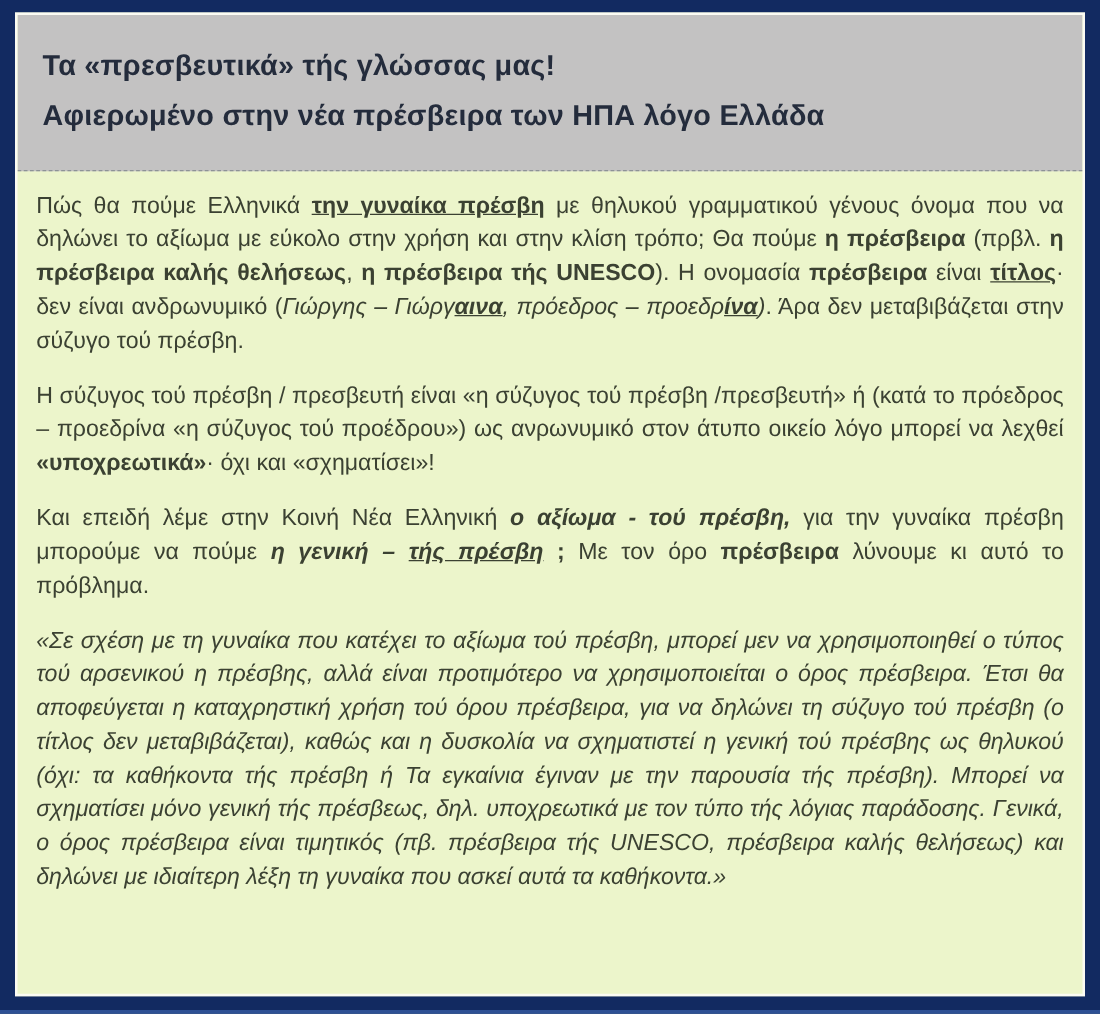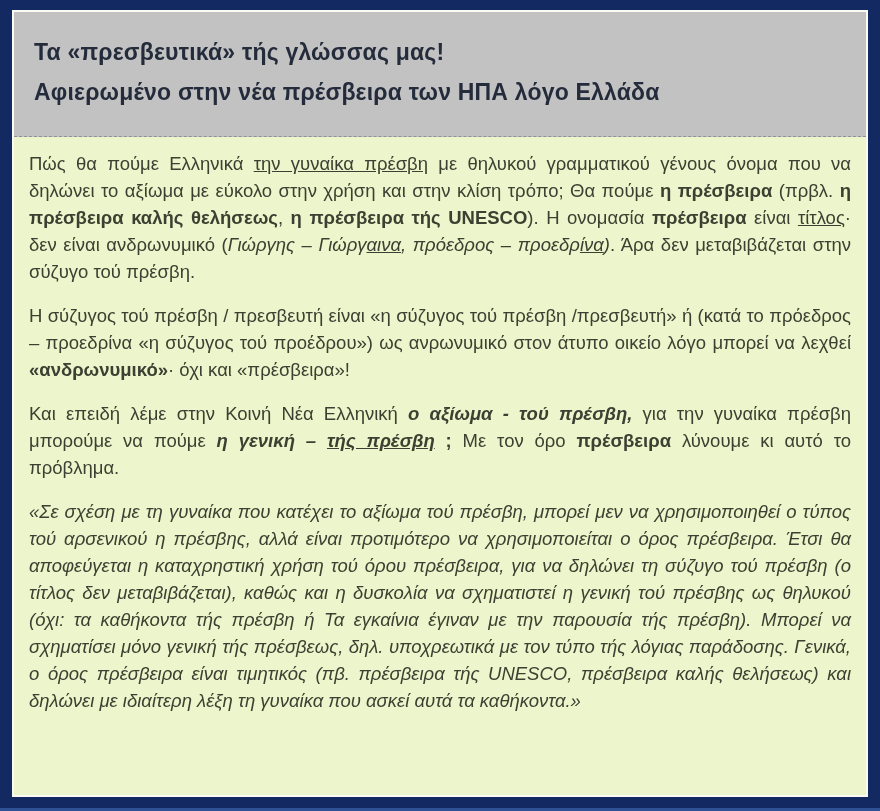--- a/index.html
+++ b/index.html
@@ -50,34 +50,34 @@
     padding: 13px 15px 10px 15px;
     font-size: 18.5px;
     line-height: 27px;
     color: #3b4132;
     text-align: justify;
   }
   .card-body p { margin: 0 0 17px 0; }
   .card-body p:last-child { margin-bottom: 0; }
   span.b { font-weight: bold; }
   span.i { font-style: italic; }
-  span.u { text-decoration: underline; }
+  span.u { text-decoration: underline; font-weight: bold; }
 </style>
 </head>
 <body>
 
 <div class="page">
   <div class="card">
 
     <div class="card-header">
       <div class="title-line">Τα «πρεσβευτικά» τής γλώσσας μας!</div>
       <div class="title-line">Αφιερωμένο στην νέα πρέσβειρα των ΗΠΑ λόγο Ελλάδα</div>
     </div>
 
     <div class="card-body">
       <p><span>Πώς θα πούμε Ελληνικά </span><span class="u">την γυναίκα πρέσβη</span><span> με θηλυκού γραμματικού γένους όνομα που να δηλώνει το αξίωμα με εύκολο στην χρήση και στην κλίση τρόπο; Θα πούμε </span><span class="b">η πρέσβειρα</span><span> (πρβλ. </span><span class="b">η πρέσβειρα καλής θελήσεως</span><span>, </span><span class="b">η πρέσβειρα τής UNESCO</span><span>). Η ονομασία </span><span class="b">πρέσβειρα</span><span> είναι </span><span class="u">τίτλος</span><span>· δεν είναι ανδρωνυμικό (</span><span class="i">Γιώργης – Γιώργ</span><span class="i u">αινα</span><span class="i">, πρόεδρος – προεδρ</span><span class="i u">ίνα</span><span class="i">)</span><span>. Άρα δεν μεταβιβάζεται στην σύζυγο τού πρέσβη.</span></p>
-      <p><span>Η σύζυγος τού πρέσβη / πρεσβευτή είναι «η σύζυγος τού πρέσβη /πρεσβευτή» ή (κατά το πρόεδρος – προεδρίνα «η σύζυγος τού προέδρου») ως ανρωνυμικό  στον άτυπο οικείο λόγο μπορεί να  λεχθεί </span><span class="b">«ανδρωνυμικό»</span><span>·  όχι και  «πρέσβειρα»!</span></p>
+      <p><span>Η σύζυγος τού πρέσβη / πρεσβευτή είναι «η σύζυγος τού πρέσβη /πρεσβευτή» ή (κατά το πρόεδρος – προεδρίνα «η σύζυγος τού προέδρου») ως ανρωνυμικό  στον άτυπο οικείο λόγο μπορεί να  λεχθεί </span><span class="b">«υποχρεωτικά»</span><span>·  όχι και  «σχηματίσει»!</span></p>
       <p><span>Και επειδή λέμε στην Κοινή Νέα Ελληνική </span><span class="b i">ο αξίωμα - τού πρέσβη,</span><span> για την γυναίκα πρέσβη μπορούμε να πούμε </span><span class="b i">η γενική – </span><span class="b i u">τής πρέσβη</span><span class="b"> ;</span><span>  Με τον όρο </span><span class="b">πρέσβειρα</span><span> λύνουμε κι αυτό το πρόβλημα.</span></p>
       <p><span class="i">«Σε σχέση με τη γυναίκα που κατέχει το αξίωμα τού πρέσβη, μπορεί μεν να χρησιμοποιηθεί ο τύπος τού αρσενικού η πρέσβης, αλλά είναι προτιμότερο να χρησιμοποιείται ο όρος πρέσβειρα. Έτσι θα αποφεύγεται η καταχρηστική χρήση τού όρου πρέσβειρα, για να δηλώνει τη σύζυγο τού πρέσβη (ο τίτλος δεν μεταβιβάζεται), καθώς και η δυσκολία να σχηματιστεί η γενική τού πρέσβης ως θηλυκού (όχι: τα καθήκοντα τής πρέσβη ή Τα εγκαίνια έγιναν με την παρουσία τής πρέσβη). Μπορεί να σχηματίσει μόνο γενική τής πρέσβεως, δηλ. υποχρεωτικά με τον τύπο τής λόγιας παράδοσης. Γενικά, ο όρος πρέσβειρα είναι τιμητικός (πβ. πρέσβειρα τής UNESCO, πρέσβειρα καλής θελήσεως) και δηλώνει με ιδιαίτερη λέξη τη γυναίκα που ασκεί αυτά τα καθήκοντα.»</span></p>
     </div>
 
   </div>
 </div>
 
 </body></html>

